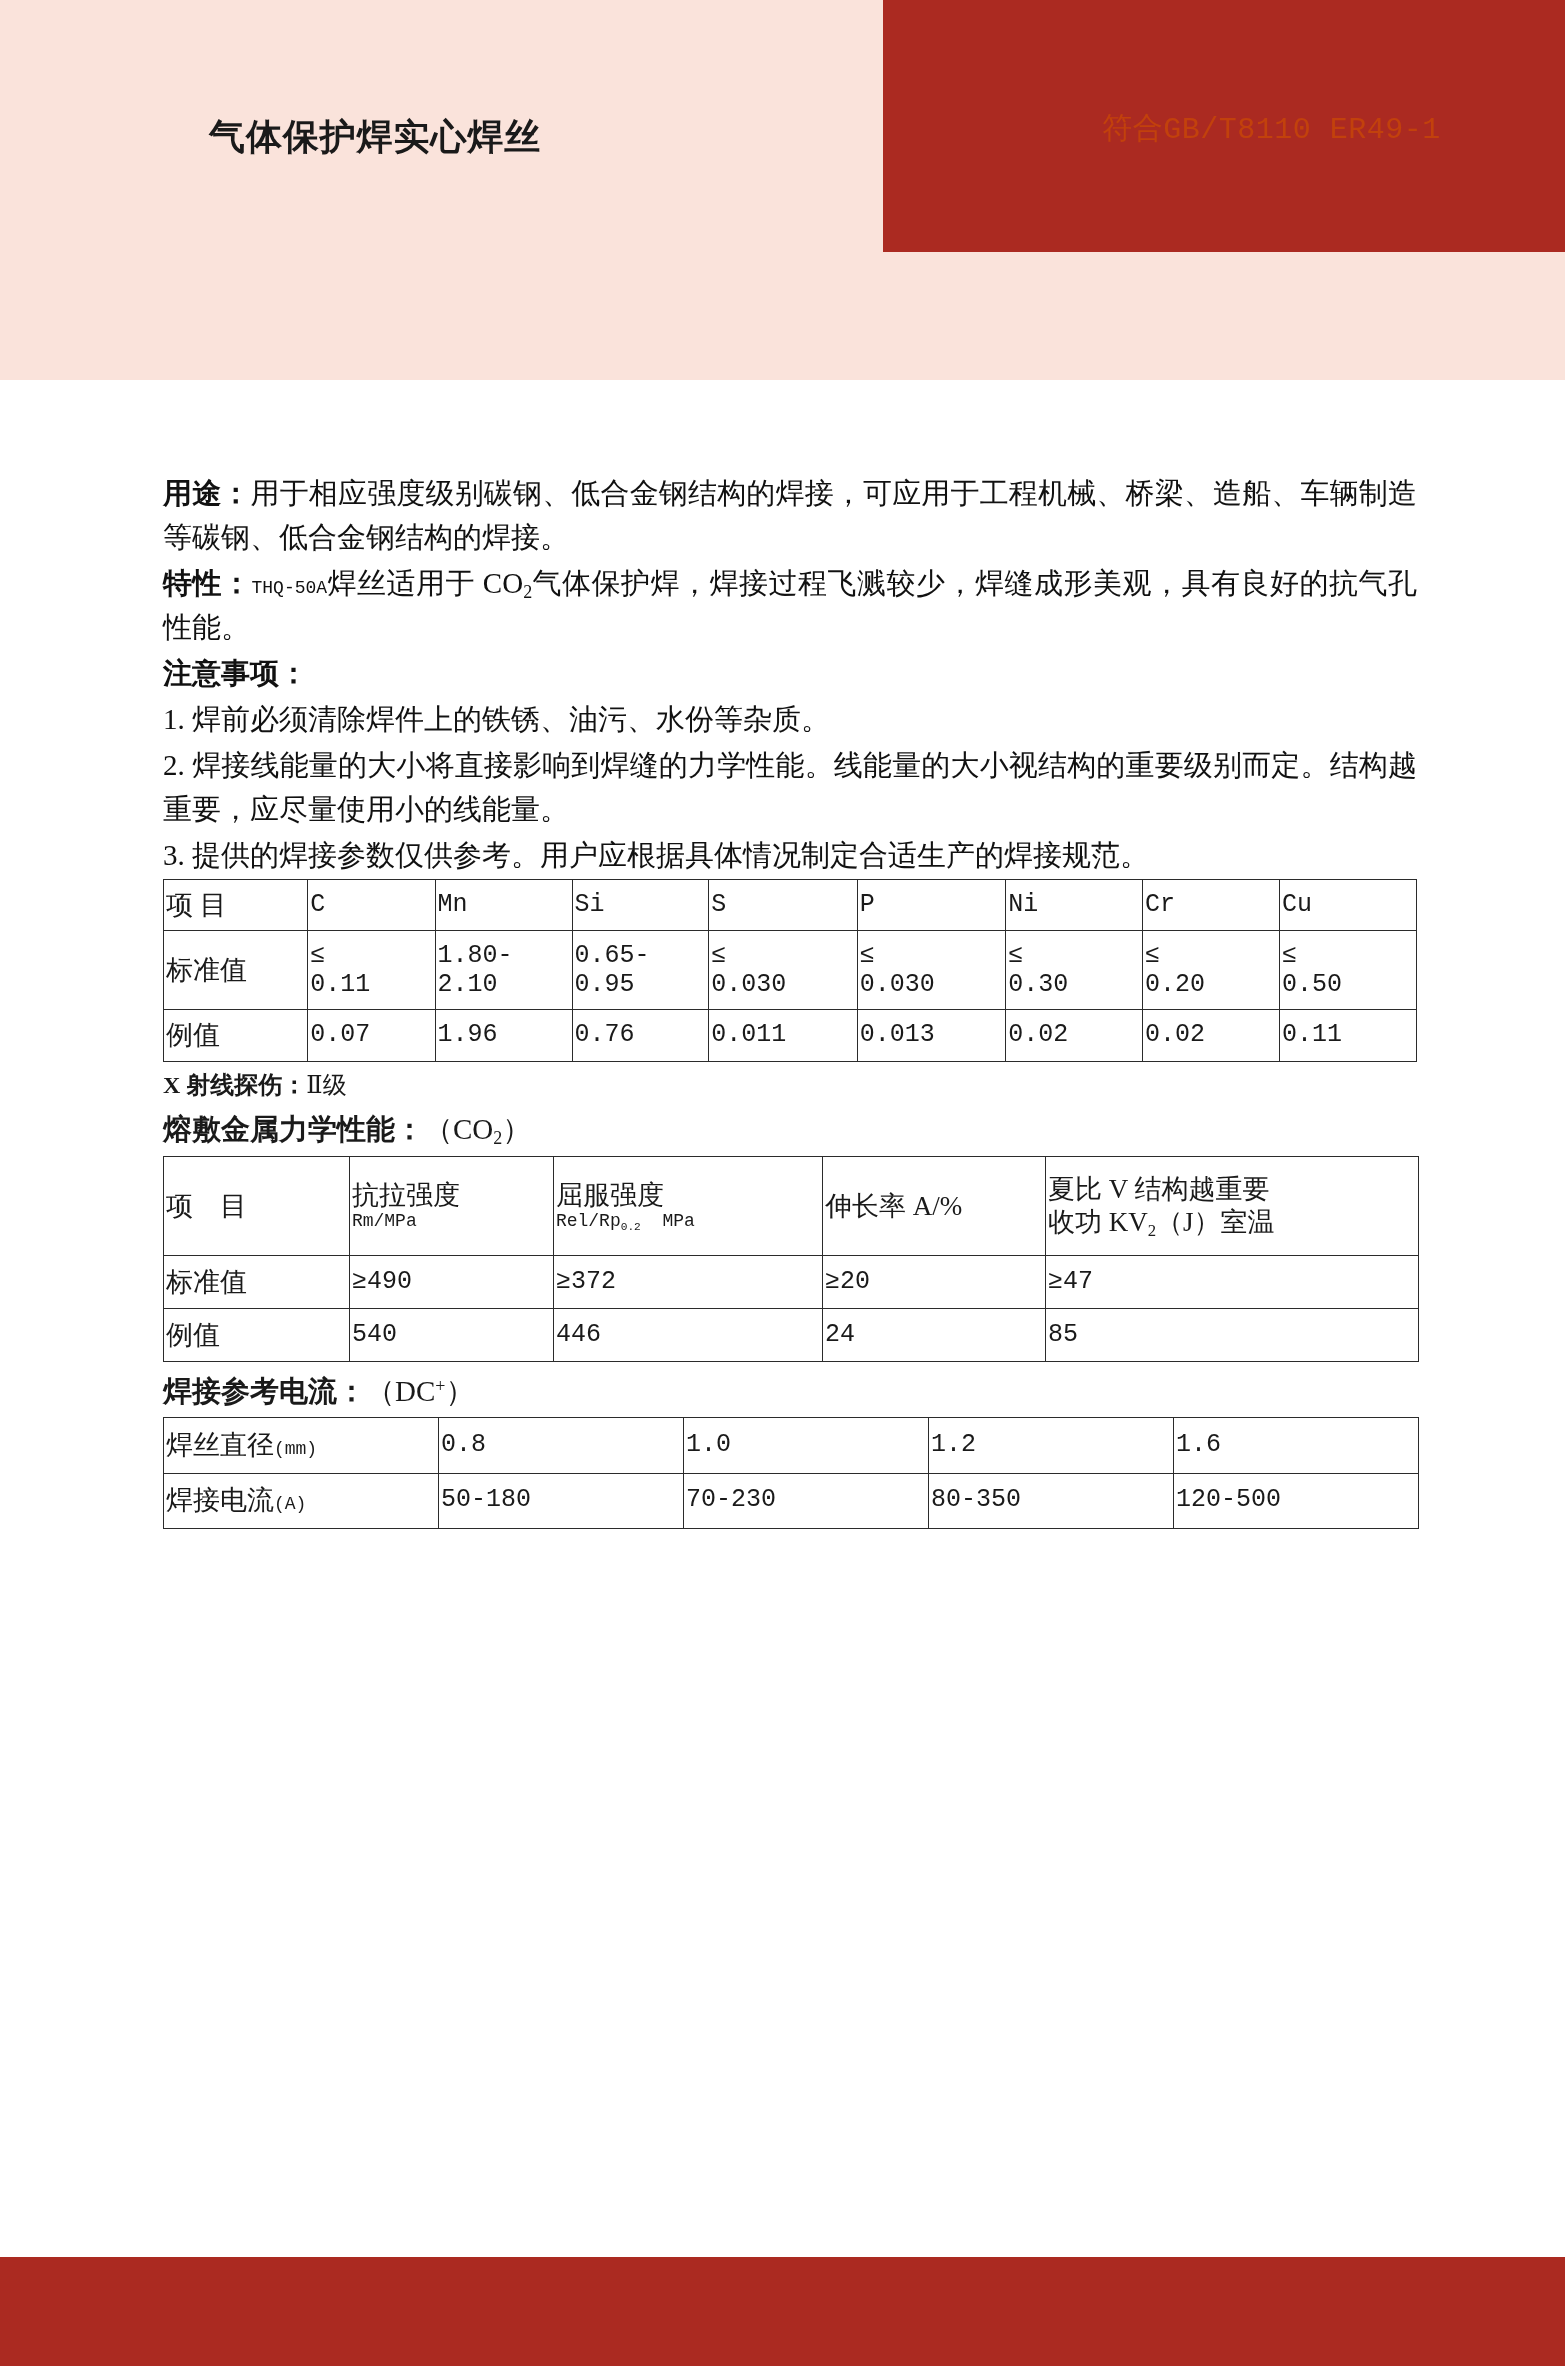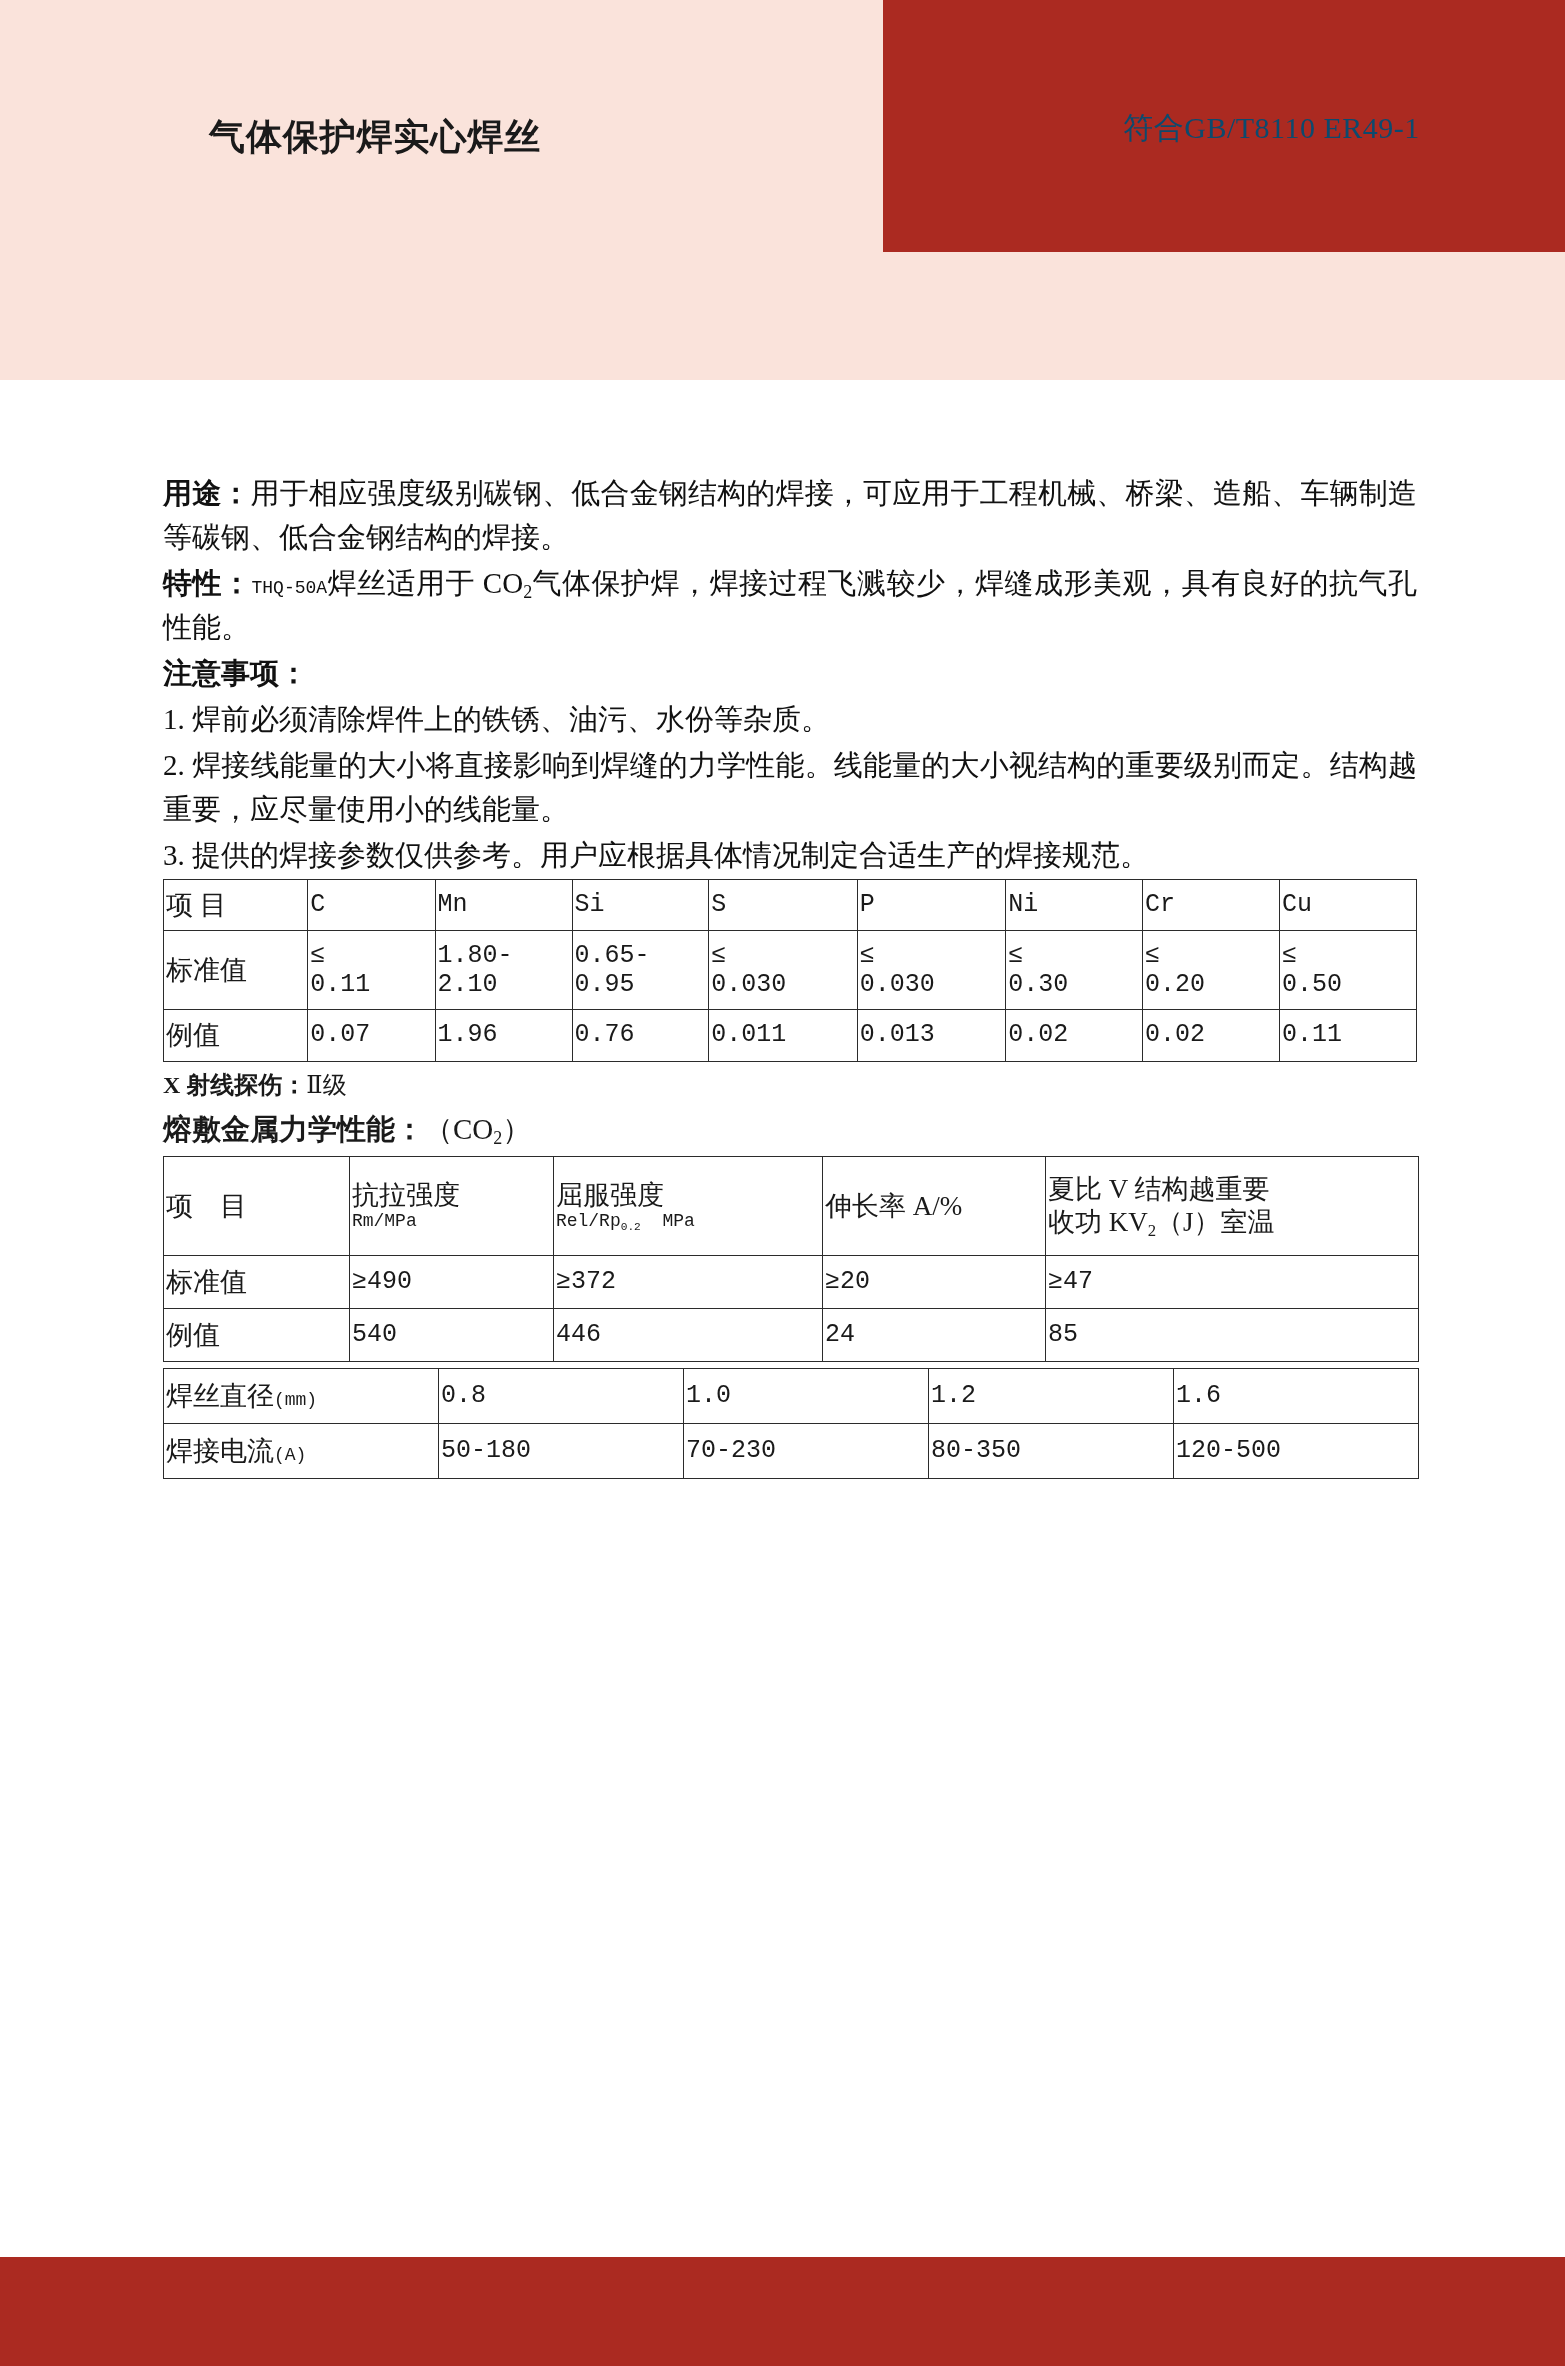--- a/index.html
+++ b/index.html
@@ -42,23 +42,23 @@
     letter-spacing: 0.9px;
     color: #1a1a1a;
     white-space: nowrap;
   }
   .header-standard {
     position: absolute;
     right: 0;
     top: 108px;
     width: 589px;
     text-align: center;
-    font-family: Liberation Serif, serif;
+    font-family: Liberation Mono, monospace;
     font-size: 30px;
-    color: #0c4a6e;
+    color: #c2410c;
     letter-spacing: 0.5px;
   }
 
   
   .content {
     position: absolute;
     left: 0;
     top: 380px;
     width: 1309px;
     padding: 0;
@@ -313,20 +313,23 @@
         <tr>
           <td class="zh">例值</td>
           <td>540</td>
           <td>446</td>
           <td>24</td>
           <td>85</td>
         </tr>
       </tbody>
     </table>
 
+    <div class="section-head">
+      <span>焊接参考电流：</span><span class="normal">（DC</span><sup class="normal">+</sup><span class="normal">）</span>
+    </div>
 
     <table class="t-cur">
       <colgroup>
         <col style="width:275px">
         <col style="width:245px">
         <col style="width:245px">
         <col style="width:245px">
         <col style="width:245px">
       </colgroup>
       <tbody>

